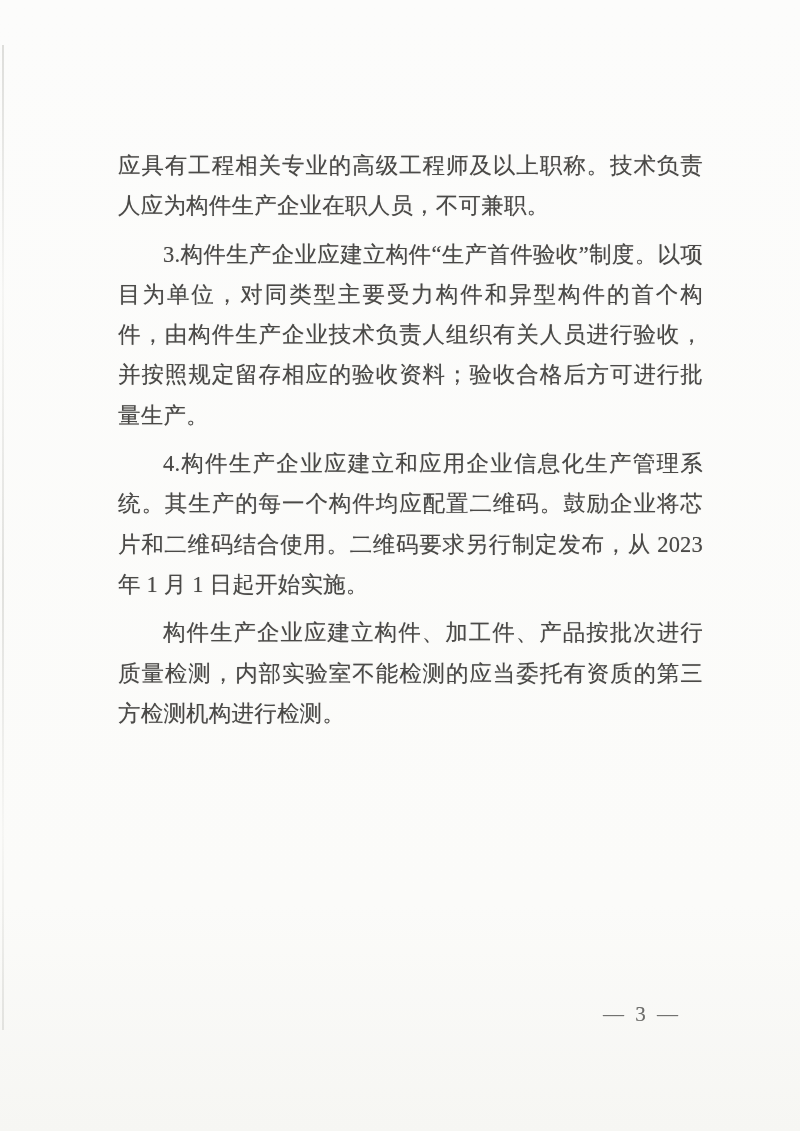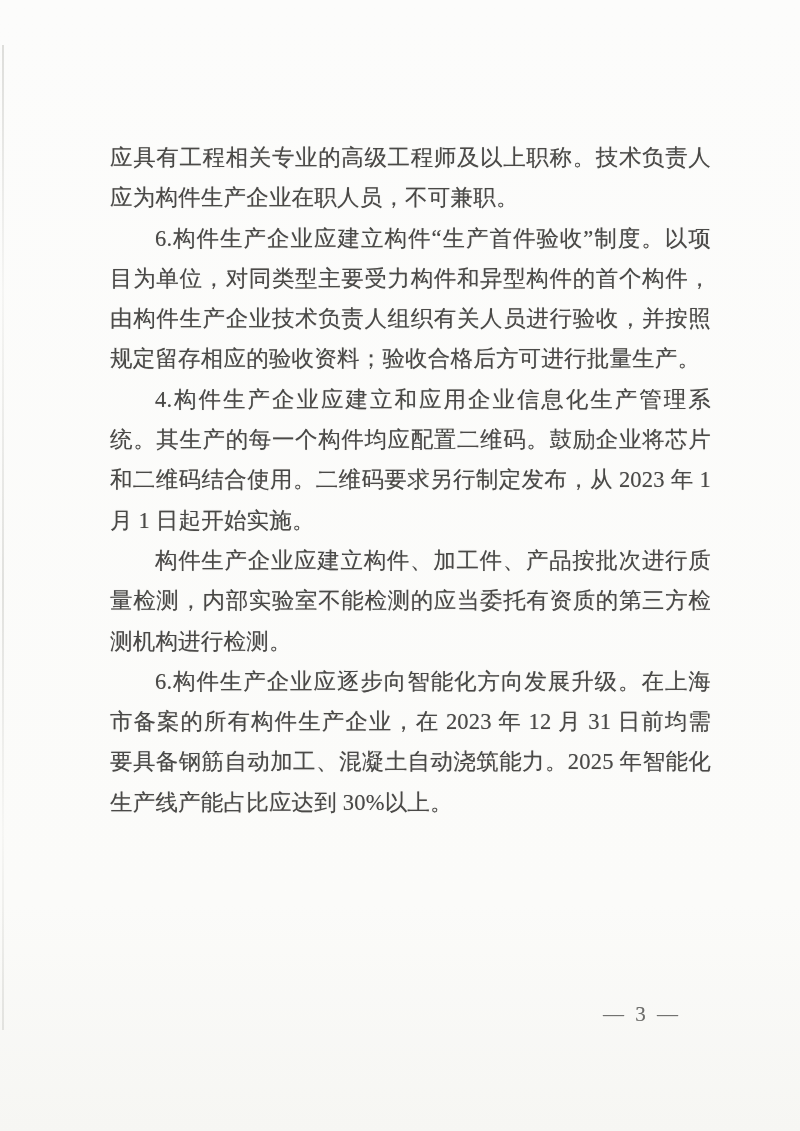--- a/index.html
+++ b/index.html
@@ -33,21 +33,21 @@
     top: 138px;
     width: 601px;
     color: #4a4947;
     font-size: 22.5px;
     line-height: 40.3px;
     text-align: justify;
     text-shadow: 0 0 0.7px rgba(90,90,86,0.55);
     letter-spacing: 0.2px;
   }
   .text-block p {
-    margin: 0;
+    margin: 8px;
     padding: 0;
     font-family: Liberation Serif, serif;
   }
   .text-block p.indent {
     text-indent: 2em;
   }
   .page-number {
     position: absolute;
     top: 1002px;
     left: 602px;
@@ -60,19 +60,18 @@
     text-shadow: 0 0 0.5px rgba(110,110,108,0.5);
   }
 </style>
 </head>
 <body>
 
 <div class="scan-edge"></div>
 
 <div class="text-block">
   <p>应具有工程相关专业的高级工程师及以上职称。技术负责人应为构件生产企业在职人员，不可兼职。</p>
-  <p class="indent">6.构件生产企业应建立构件“生产首件验收”制度。以项目为单位，对同类型主要受力构件和异型构件的首个构件，由构件生产企业技术负责人组织有关人员进行验收，并按照规定留存相应的验收资料；验收合格后方可进行批量生产。</p>
+  <p class="indent">3.构件生产企业应建立构件“生产首件验收”制度。以项目为单位，对同类型主要受力构件和异型构件的首个构件，由构件生产企业技术负责人组织有关人员进行验收，并按照规定留存相应的验收资料；验收合格后方可进行批量生产。</p>
   <p class="indent">4.构件生产企业应建立和应用企业信息化生产管理系统。其生产的每一个构件均应配置二维码。鼓励企业将芯片和二维码结合使用。二维码要求另行制定发布，从 2023 年 1 月 1 日起开始实施。</p>
   <p class="indent">构件生产企业应建立构件、加工件、产品按批次进行质量检测，内部实验室不能检测的应当委托有资质的第三方检测机构进行检测。</p>
-  <p class="indent">6.构件生产企业应逐步向智能化方向发展升级。在上海市备案的所有构件生产企业，在 2023 年 12 月 31 日前均需要具备钢筋自动加工、混凝土自动浇筑能力。2025 年智能化生产线产能占比应达到 30%以上。</p>
 </div>
 
 <div class="page-number">— 3 —</div>
 
 </body></html>

